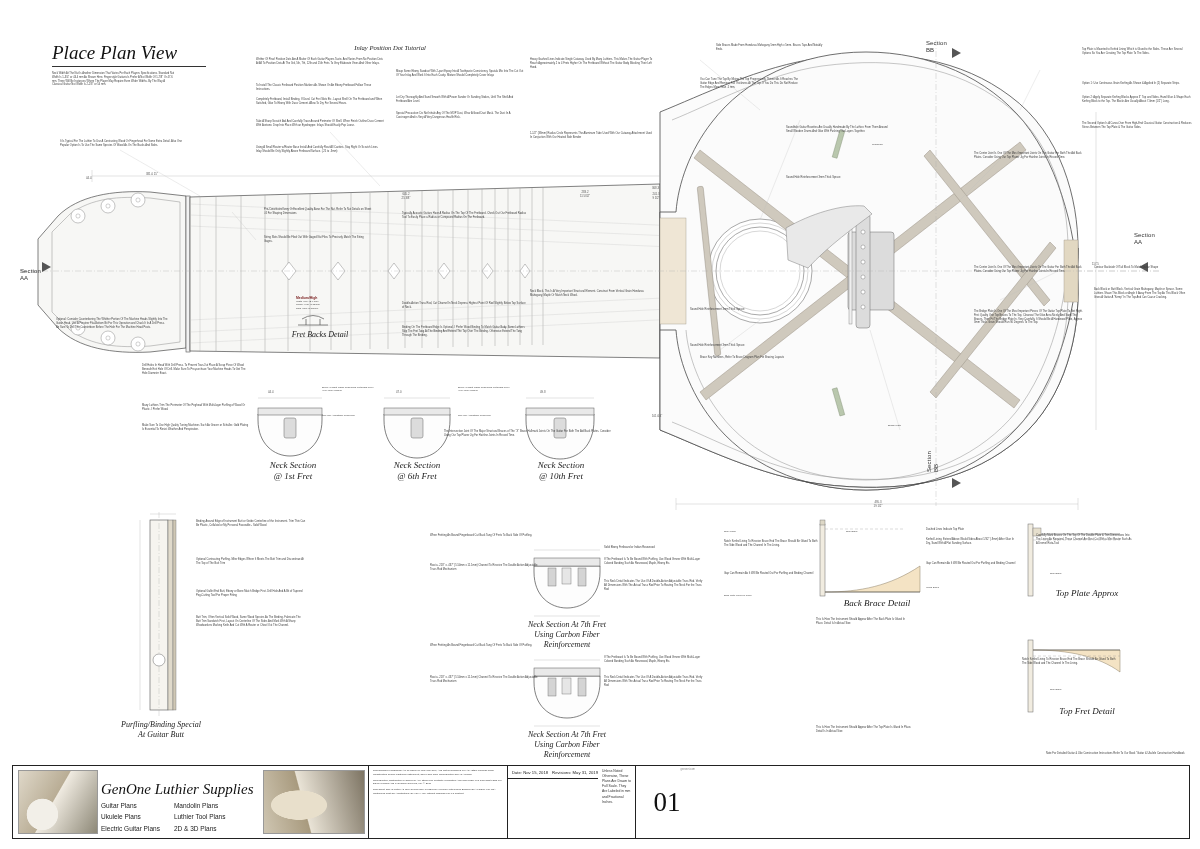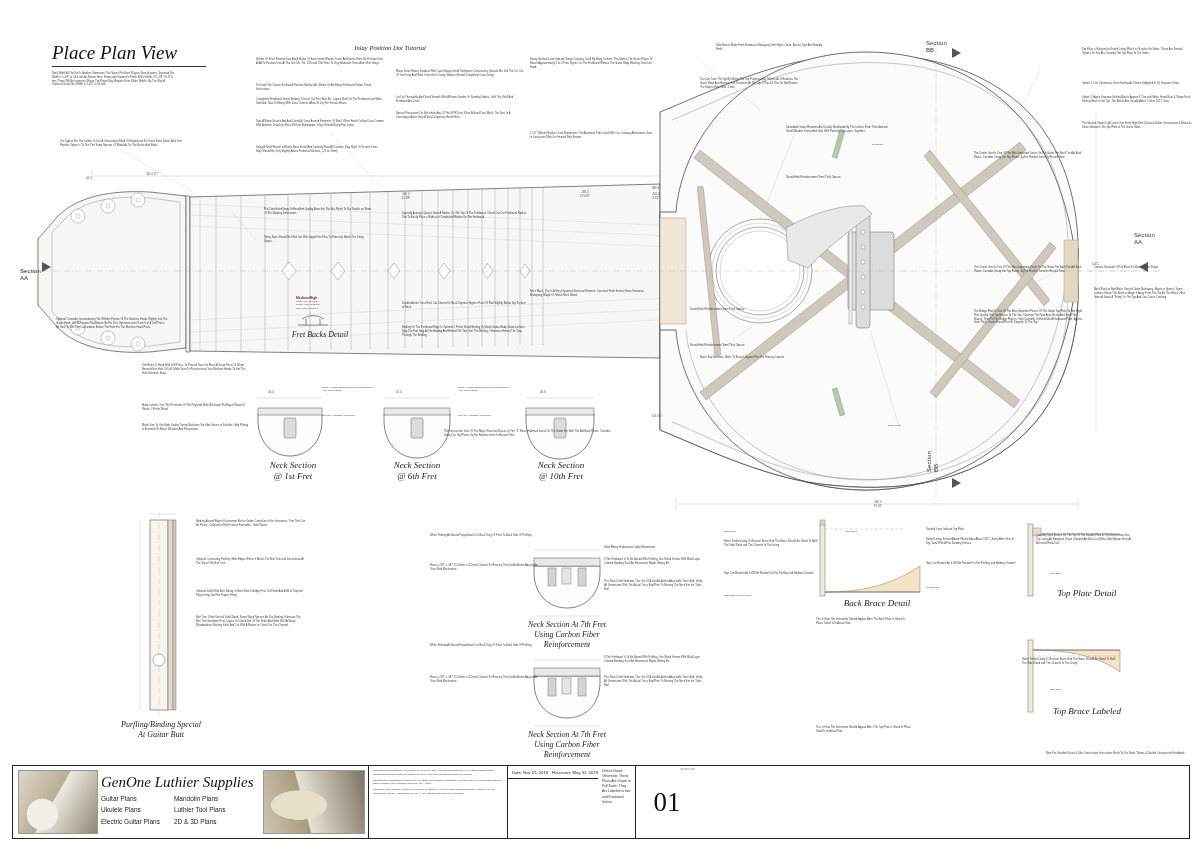--- a/index.html
+++ b/index.html
@@ -474,29 +474,29 @@
     <div>Neck Section At 7th Fret</div>
     <div>Using Carbon Fiber</div>
     <div>Reinforcement</div>
   </div>
   <div class="abs capt sm" style="left:504px;top:730px;width:126px;">
     <div>Neck Section At 7th Fret</div>
     <div>Using Carbon Fiber</div>
     <div>Reinforcement</div>
   </div>
   <div class="abs capt" style="left:812px;top:598px;width:130px;">Back Brace Detail</div>
-  <div class="abs capt" style="left:1022px;top:588px;width:130px;">Top Plate Detail</div>
-  <div class="abs capt" style="left:1022px;top:706px;width:130px;">Top Brace Labeled</div>
+  <div class="abs capt" style="left:1022px;top:588px;width:130px;">Top Plate Approx</div>
+  <div class="abs capt" style="left:1022px;top:706px;width:130px;">Top Fret Detail</div>
 
   <div class="titleblock">
 
     <div class="tb-logo">
       <div class="photo-a"></div>
       <div class="photo-b"></div>
-      <div style="position:absolute;left:88px;top:8px;width:180px;">
+      <div style="position:absolute;left:88px;top:15px;width:180px;">
         <div class="brand">GenOne Luthier Supplies</div>
         <div style="display:flex;gap:14px;margin-top:2px;">
           <div class="brandlist">
             <div>Guitar Plans</div>
             <div>Ukulele Plans</div>
             <div>Electric Guitar Plans</div>
           </div>
           <div class="brandlist">
             <div>Mandolin Plans</div>
             <div>Luthier Tool Plans</div>

